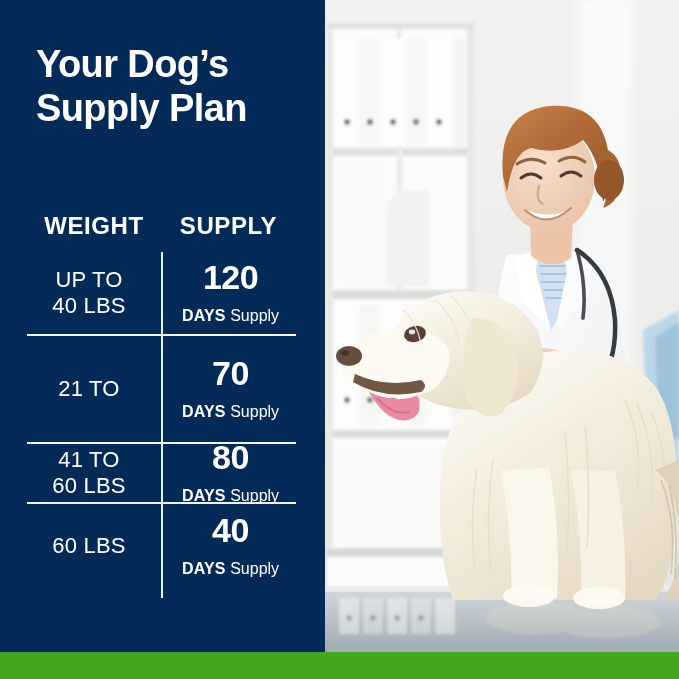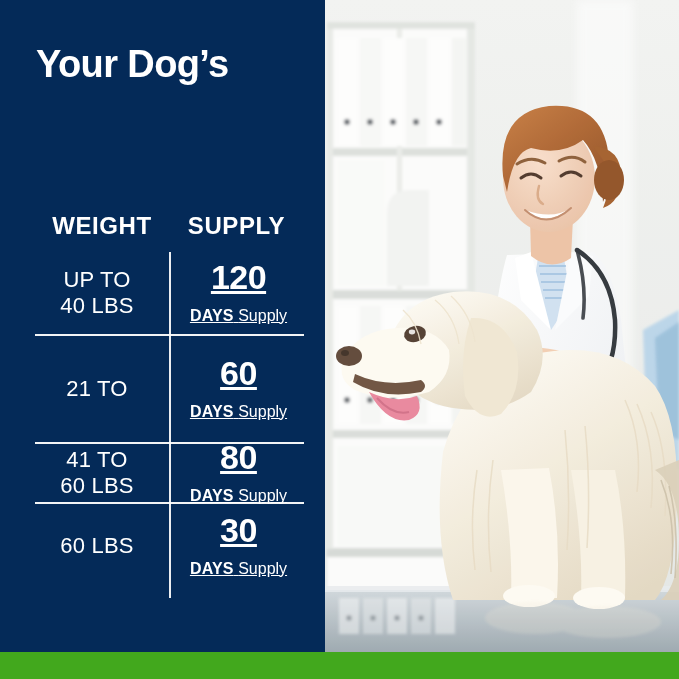--- a/index.html
+++ b/index.html
@@ -54,21 +54,21 @@
     font-size: 38px;
     font-weight: 700;
     line-height: 1.17;
     letter-spacing: -0.6px;
   }
   .title .line { display: block; white-space: nowrap; }
 
   
   .supply-table {
     position: absolute;
-    left: 35px;
+    left: 27px;
     top: 212px;
     width: 269px;
   }
 
   .thead {
     position: relative;
     height: 40px;
   }
   .th {
     position: absolute;
@@ -126,21 +126,20 @@
     box-sizing: border-box;
   }
   .cell-weight .wl { display: block; white-space: nowrap; }
 
   .cell-supply {
     width: 135px;
     text-align: center;
     color: #ffffff;
     padding-left: 4px;
     box-sizing: border-box;
-    text-decoration: underline;
   }
   .days-num {
     display: block;
     font-size: 34px;
     font-weight: 700;
     line-height: 1.02;
     letter-spacing: -0.5px;
   }
   .days-sub {
     display: block;
@@ -385,20 +384,21 @@
       </g>
 
       <rect x="0" y="0" width="354" height="652" fill="#ffffff" opacity="0.05"></rect>
     </svg>
   </div>
 
   <div class="navy-panel">
 
     <div class="title">
       <span class="line">Your Dog’s</span>
+      <span class="line">Supply Plan</span>
     </div>
 
     <div class="supply-table">
 
       <div class="thead">
         <div class="th th-weight">WEIGHT</div>
         <div class="th th-supply">SUPPLY</div>
       </div>
 
       <div class="tbody">
@@ -414,21 +414,21 @@
             <span class="days-sub"><span class="dw">DAYS</span> <span class="sw">Supply</span></span>
           </div>
         </div>
         <div class="hrule"></div>
 
         <div class="row r2">
           <div class="cell-weight">
             <span class="wl">21 TO</span>
           </div>
           <div class="cell-supply">
-            <span class="days-num">60</span>
+            <span class="days-num">70</span>
             <span class="days-sub"><span class="dw">DAYS</span> <span class="sw">Supply</span></span>
           </div>
         </div>
         <div class="hrule"></div>
 
         <div class="row r3">
           <div class="cell-weight">
             <span class="wl">41 TO</span>
             <span class="wl">60 LBS</span>
           </div>
@@ -437,21 +437,21 @@
             <span class="days-sub"><span class="dw">DAYS</span> <span class="sw">Supply</span></span>
           </div>
         </div>
         <div class="hrule"></div>
 
         <div class="row r4">
           <div class="cell-weight">
             <span class="wl">60 LBS</span>
           </div>
           <div class="cell-supply">
-            <span class="days-num">30</span>
+            <span class="days-num">40</span>
             <span class="days-sub"><span class="dw">DAYS</span> <span class="sw">Supply</span></span>
           </div>
         </div>
 
       </div>
     </div>
   </div>
 
   <div class="green-bar"></div>
 

